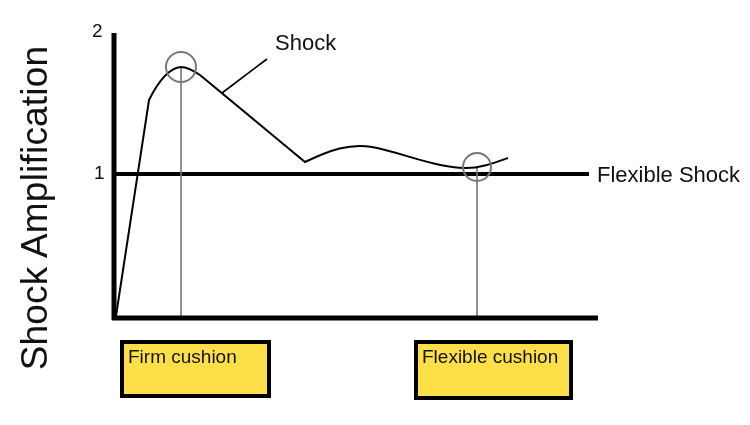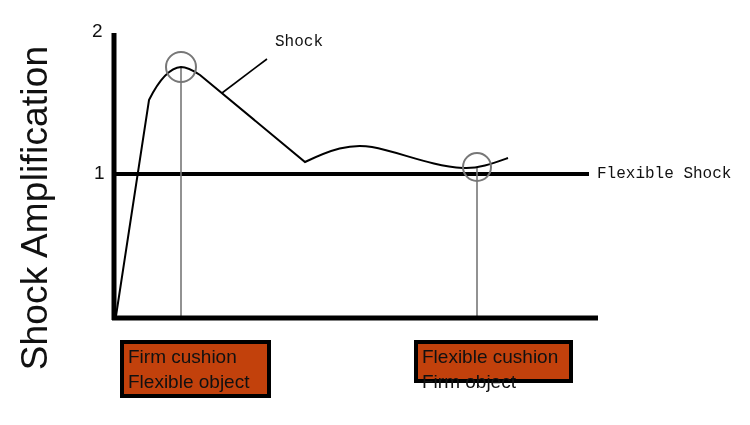--- a/index.html
+++ b/index.html
@@ -4,22 +4,22 @@
 <style>
   html, body { margin: 0; padding: 0; background: #ffffff; }
   body { width: 750px; height: 425px; position: relative; overflow: hidden;
          font-family: "Liberation Sans", "DejaVu Sans", sans-serif; color: #111; }
   svg { position: absolute; left: 0; top: 0; }
   .ylabel { position: absolute; left: 5px; top: 0; width: 60px; height: 425px; }
   .ylabel span { position: absolute; left: 50%; top: 50%; white-space: nowrap;
                  transform: translate(-50%, -50%) rotate(-90deg);
                  font-size: 37px; letter-spacing: 0.2px; margin-top: -5px; }
   .tick { position: absolute; font-size: 19px; }
-  .annot { position: absolute; font-size: 16px; line-height: 27px; white-space: nowrap; font-family: Liberation Mono, monospace; }
-  .box { position: absolute; border: 4px solid #000; background: #c2410c;
+  .annot { position: absolute; font-size: 22px; line-height: 27px; white-space: nowrap; }
+  .box { position: absolute; border: 4px solid #000; background: #fde047;
          font-size: 19px; line-height: 25px; padding: 0 3px 2px 4px; box-sizing: border-box; white-space: nowrap; }
 </style>
 </head>
 <body>
 
 <svg width="750" height="425" viewBox="0 0 750 425">
 
   <line x1="114" y1="174" x2="589" y2="174" stroke="#000" stroke-width="4"></line>
 
   <line x1="181" y1="67" x2="181" y2="318" stroke="#777" stroke-width="1.6"></line>
@@ -44,19 +44,17 @@
 <div class="tick" style="left:94px; top:162px;">1</div>
 
 <div class="annot" style="left:275px; top:29px;">
   <div>Shock</div>
 </div>
 
 <div class="annot" style="left:597px; top:161px;">Flexible Shock</div>
 
 <div class="box" style="left:120px; top:340px; width:151px; height:58px;">
   <div>Firm cushion</div>
-  <div>Flexible object</div>
 </div>
 
-<div class="box" style="left:414px; top:340px; width:159px; height:43px;">
+<div class="box" style="left:414px; top:340px; width:159px; height:60px;">
   <div>Flexible cushion</div>
-  <div>Firm object</div>
 </div>
 
 </body></html>

